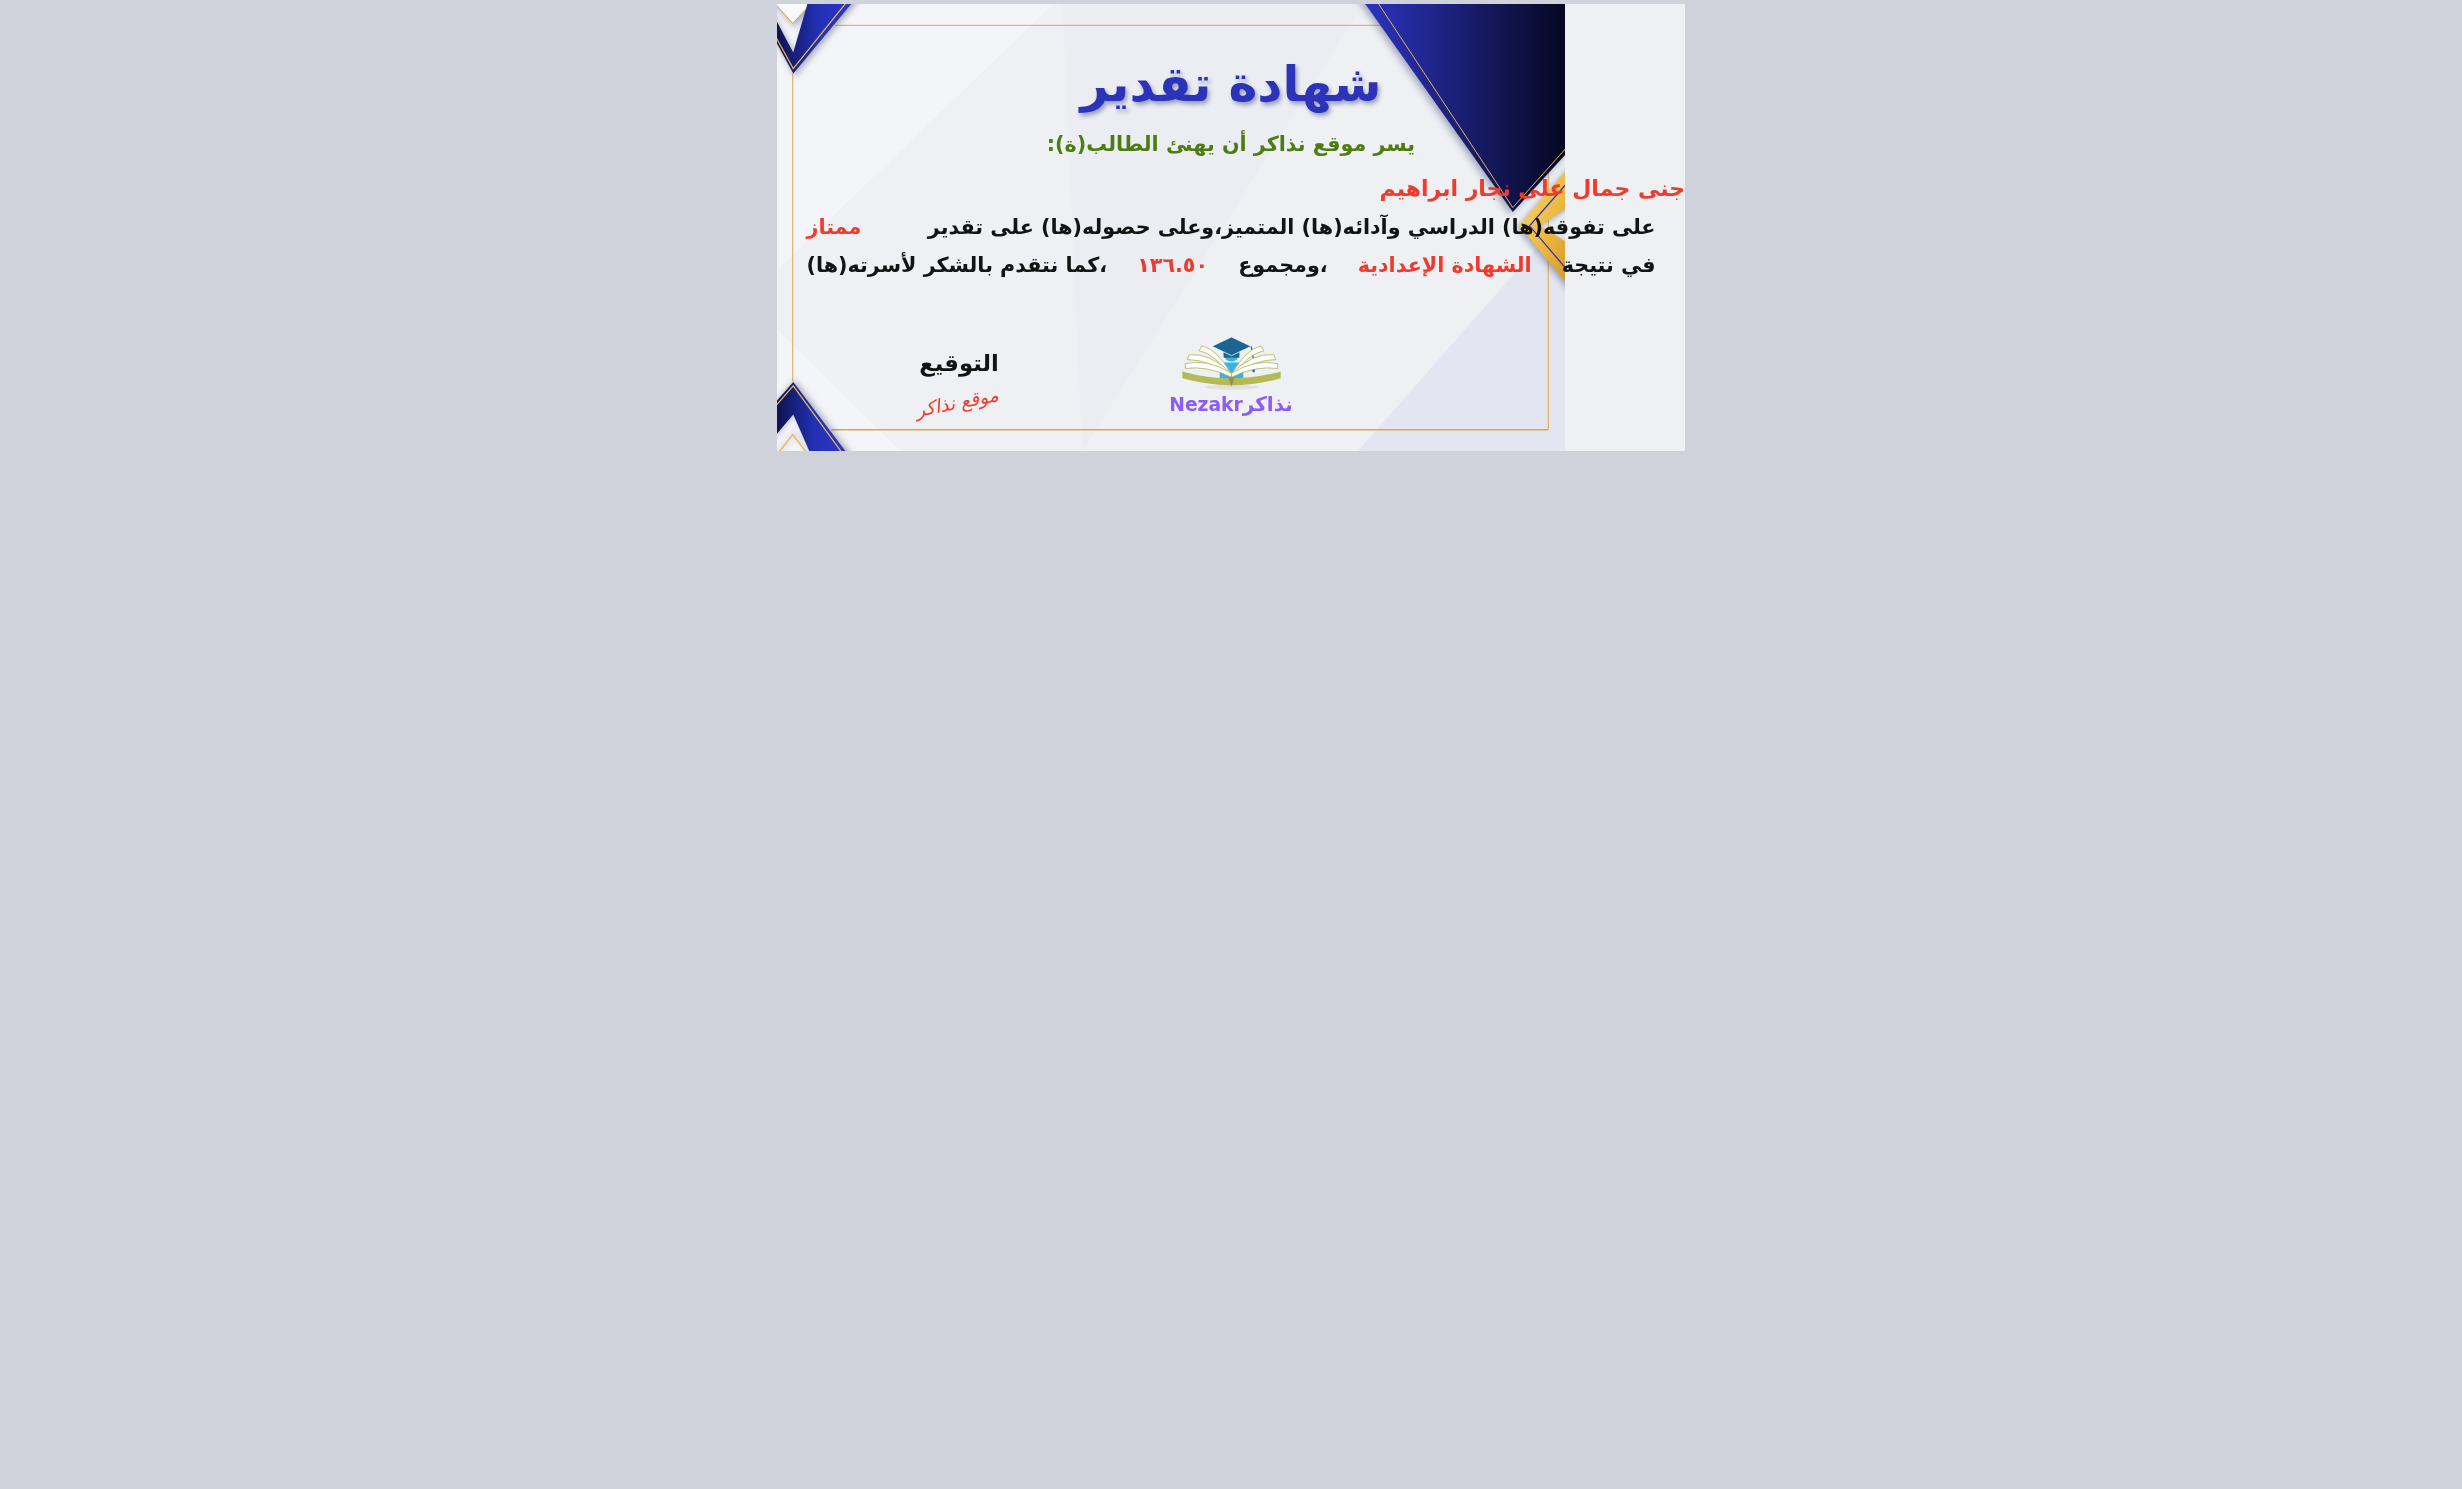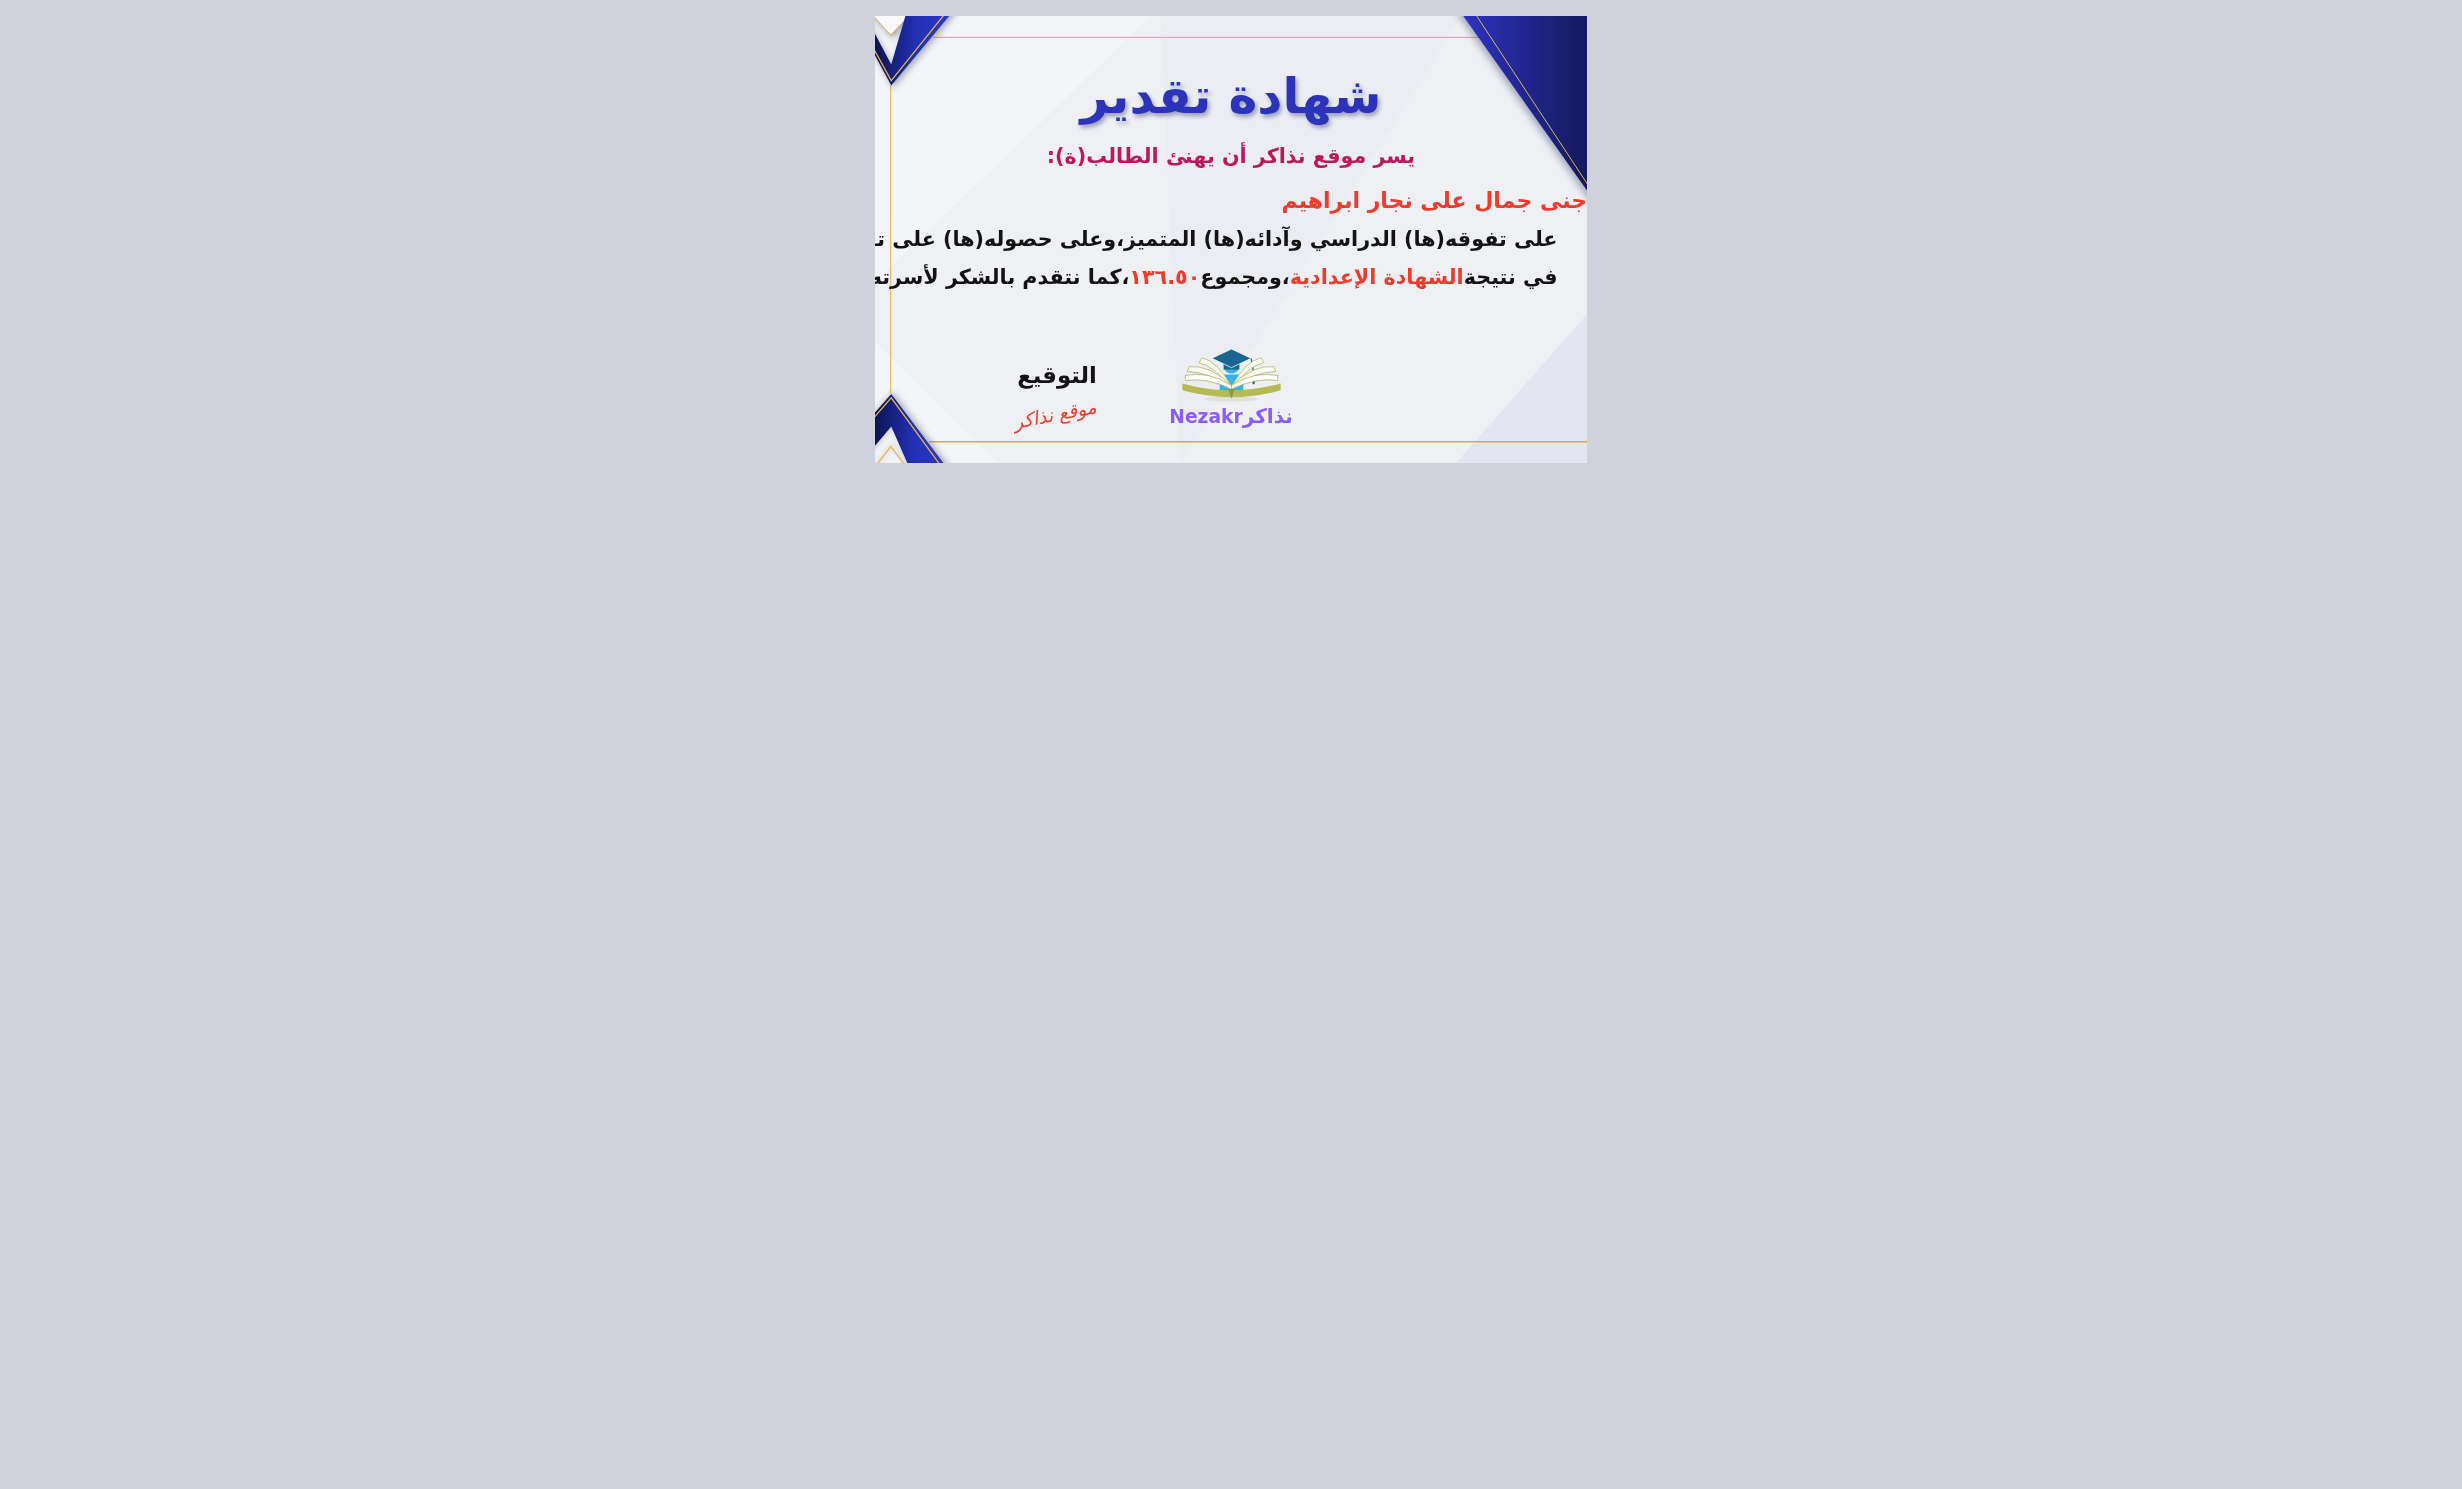--- a/index.html
+++ b/index.html
@@ -1,27 +1,27 @@
 <!DOCTYPE html>
 <html style="font-size:7.9px"><head>
 <meta charset="utf-8">
 <style>
   html,body{margin:0;padding:0;background:#cfd2da;}
   .cert{
-    position:relative;width:712px;height:447px;margin:16px auto;
+    position:relative;width:908px;height:447px;margin:4px auto;
     background:#eef0f4;overflow:hidden;
     font-family:"DejaVu Sans",sans-serif;
   }
   svg.decor{position:absolute;left:0;top:0;width:788px;height:447px;display:block;}
   .title{
     position:absolute;top:18.7px;left:0;right:0;text-align:center;
     font-size:49px;font-weight:bold;color:#2b33b8;
     text-shadow:2px 3.4px 4.4px rgba(40,45,110,.42);
   }
-  .line{position:absolute;left:0;right:0;text-align:center;color:#be185d;font-weight:bold;}
+  .line{position:absolute;left:0;right:0;text-align:center;color:#4d7c0f;font-weight:bold;}
   .t-intro{top:128px;font-size:20.7px;}
   .t-name{top:172px;font-size:22px;color:#f03a2b;text-align:right;}
   .flexline{
     position:absolute;left:29.5px;right:29.5px;display:flex;justify-content:space-between;
     font-weight:bold;font-size:20.7px;color:#131313;white-space:nowrap;
   }
   .row-c{top:211px;}
   .row-d{top:249px;}
   .t-e{top:286px;font-size:20.7px;}
   .t-f{top:319px;font-size:20.7px;}

